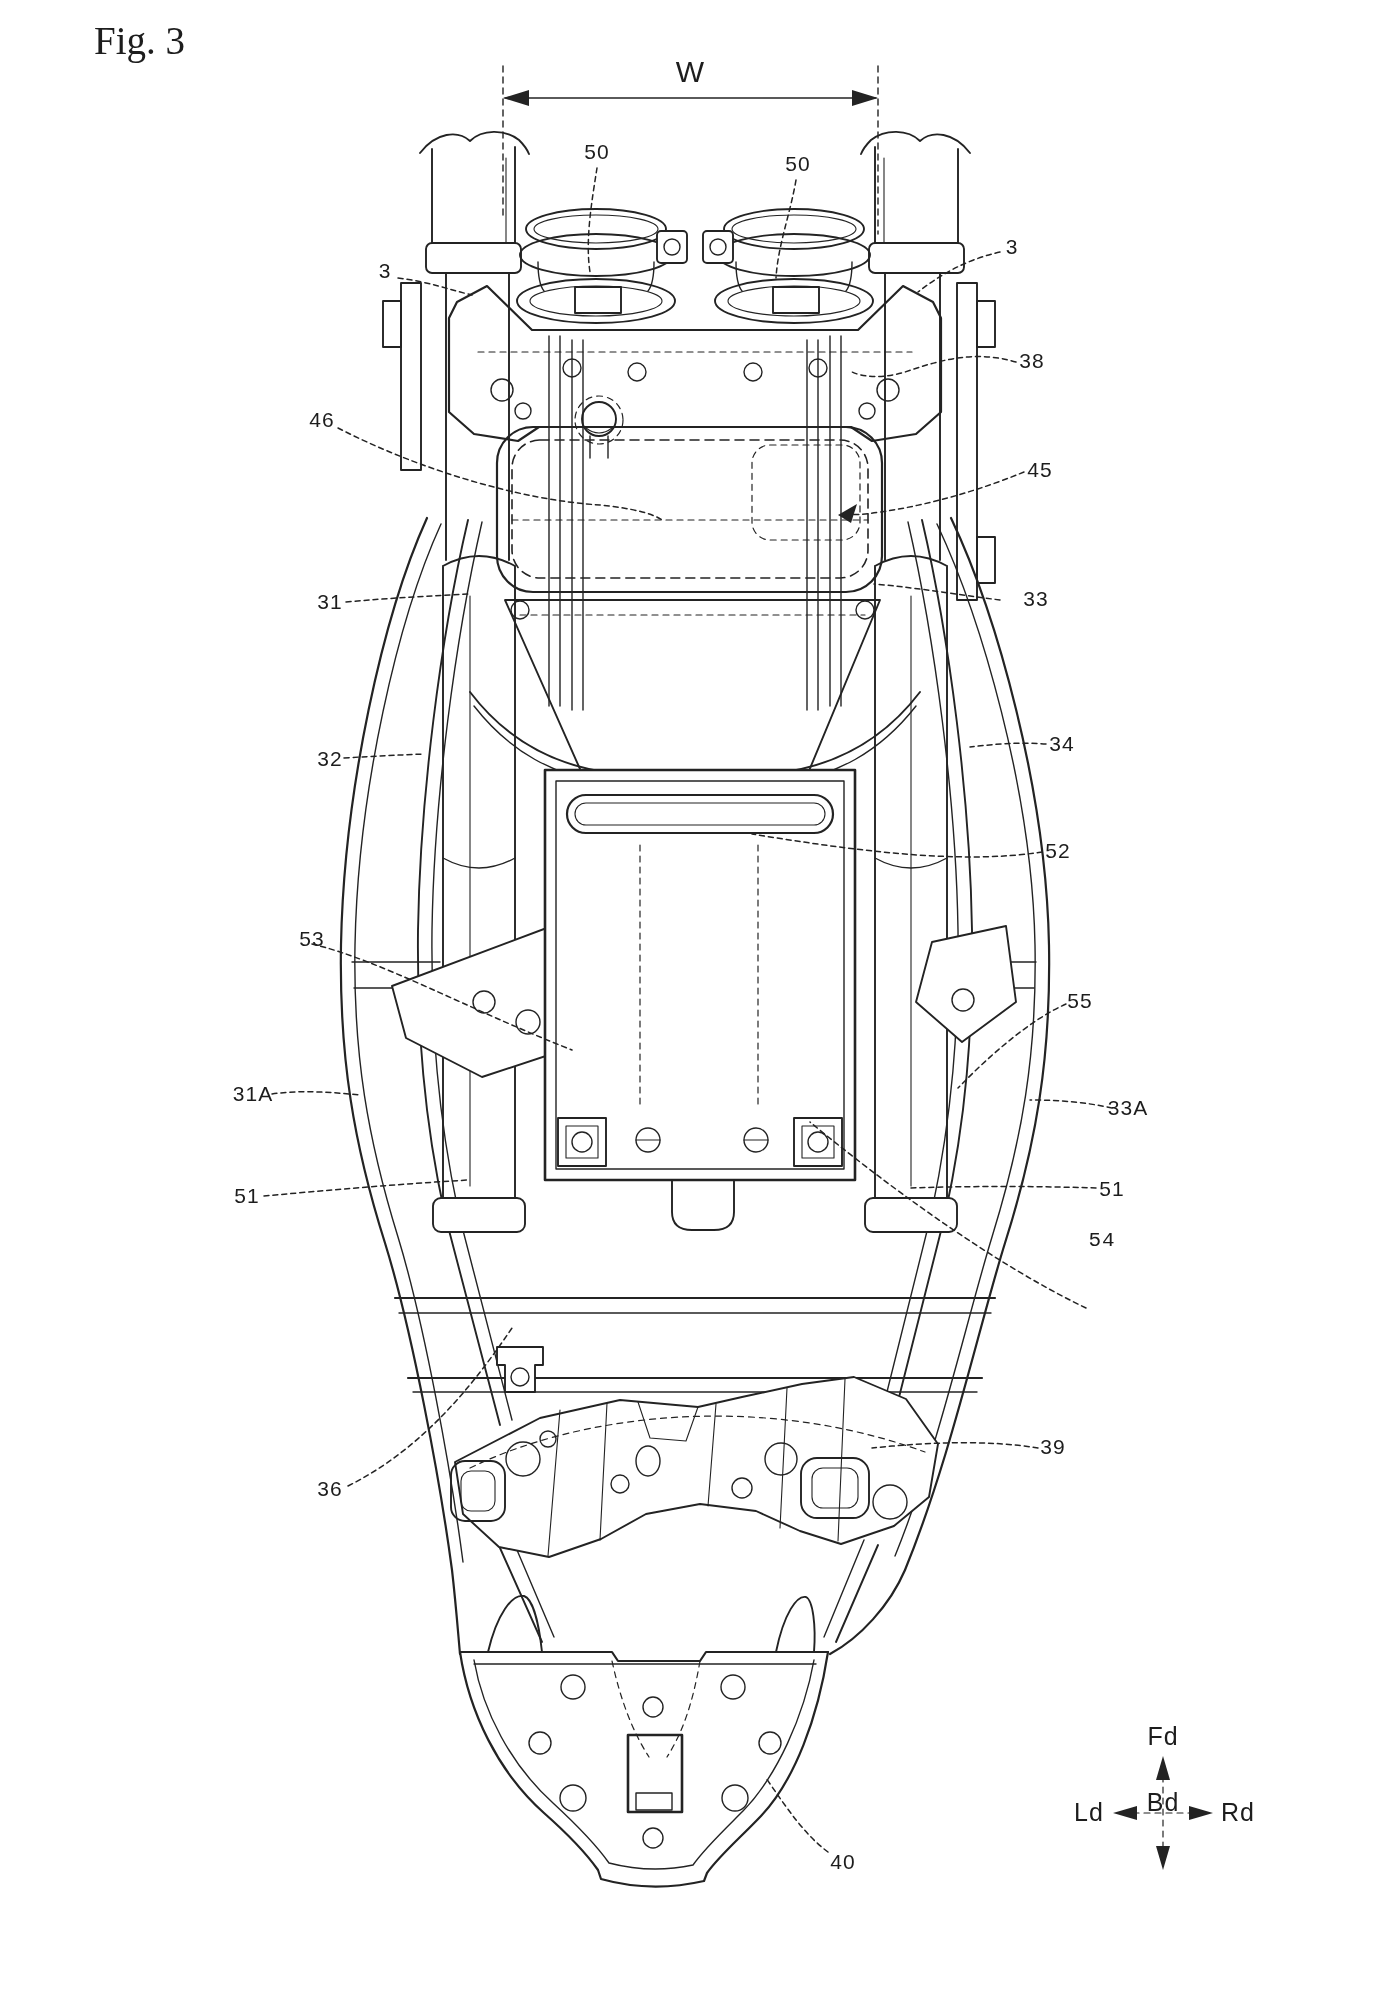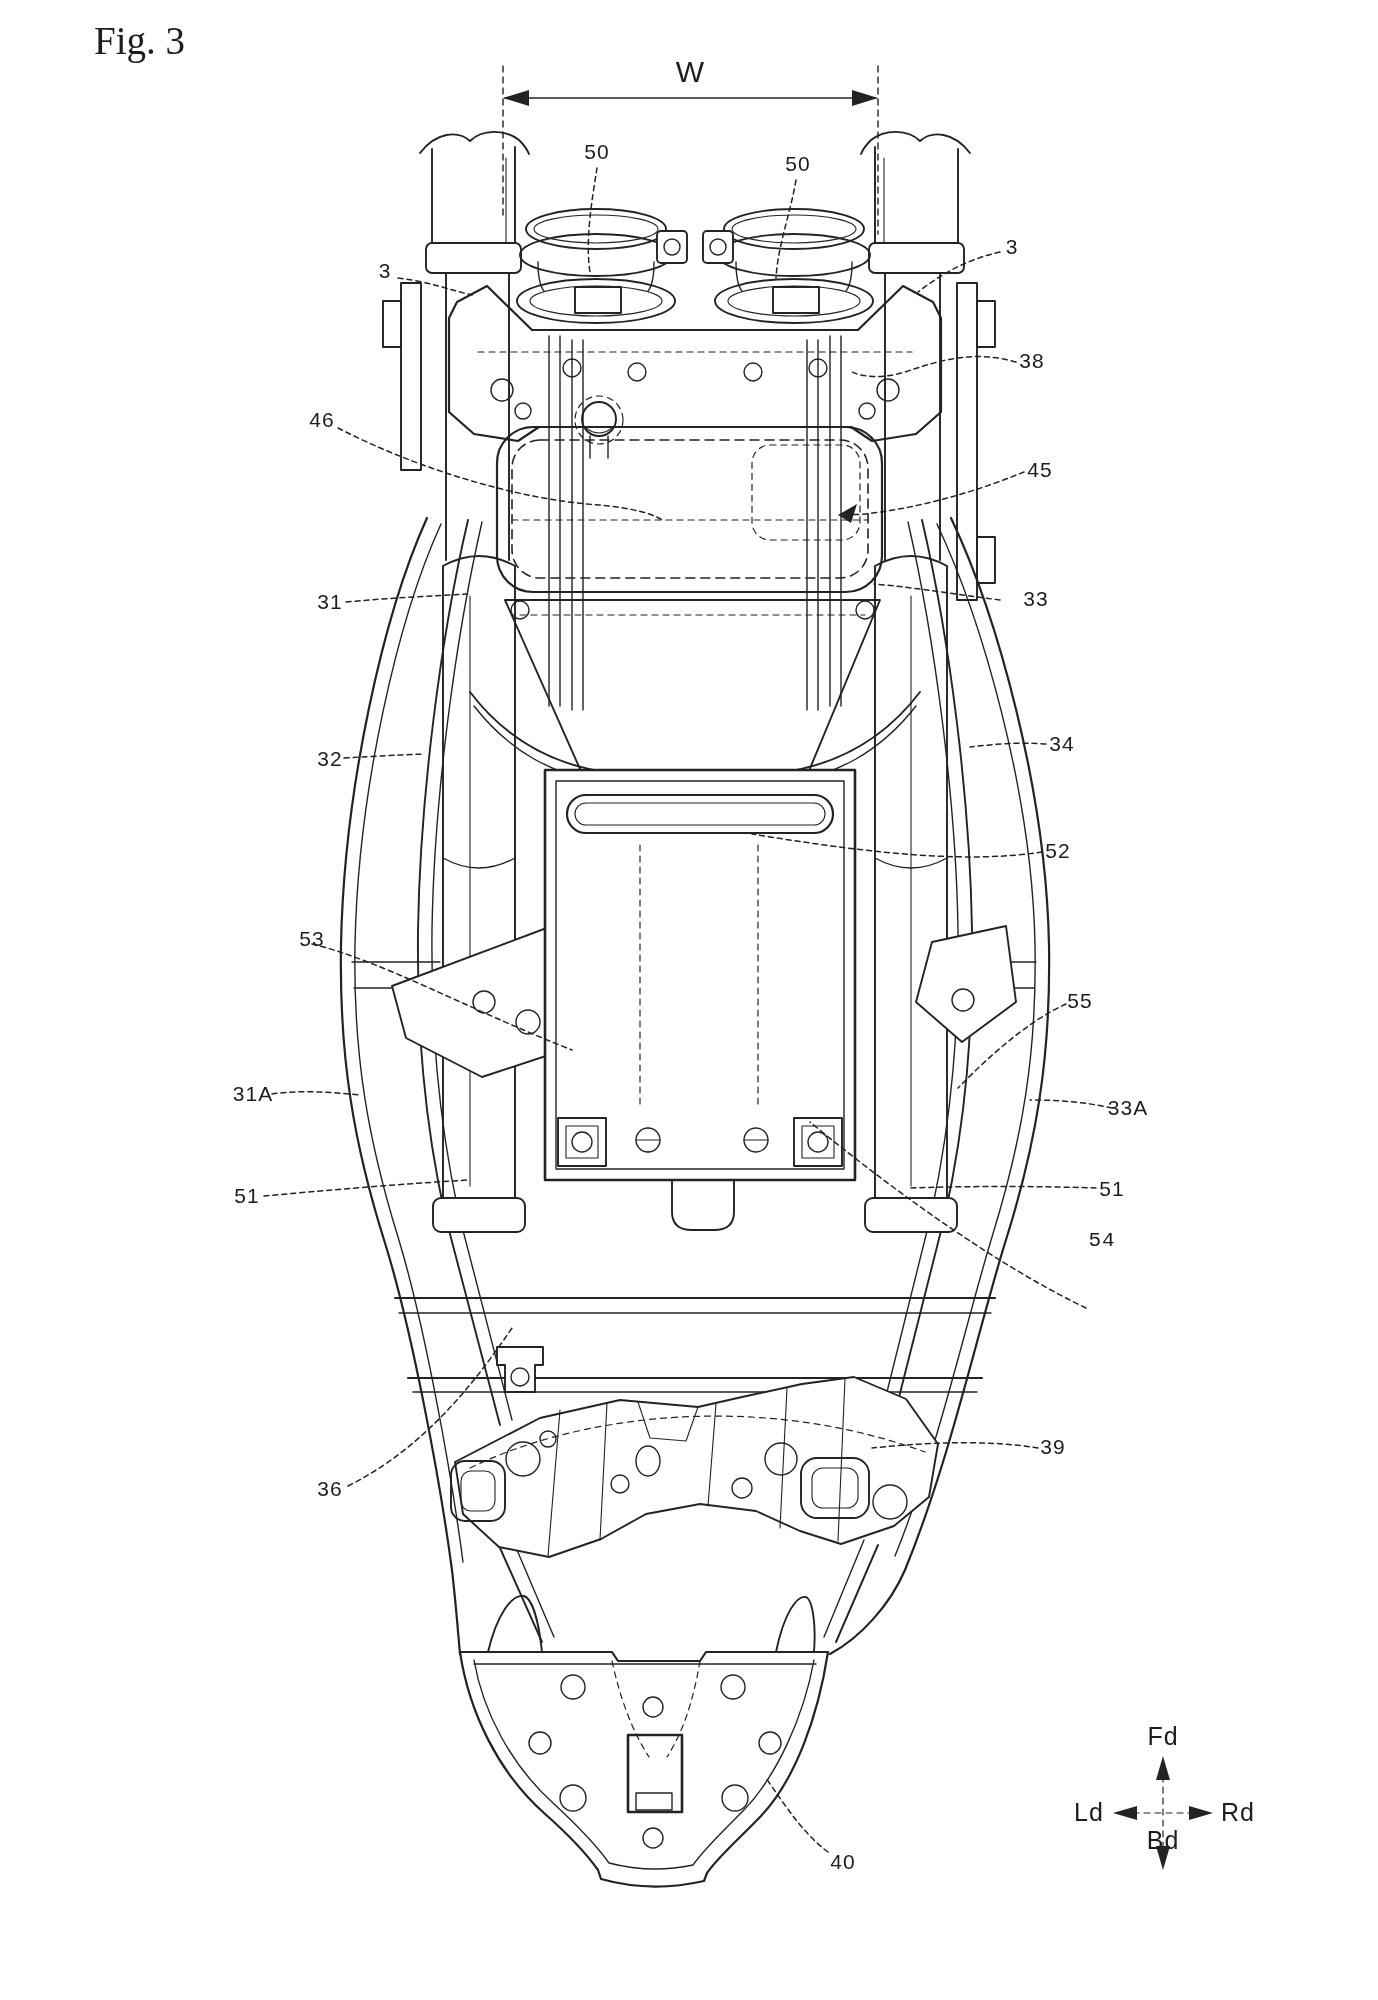--- a/index.html
+++ b/index.html
@@ -19,21 +19,21 @@
   .dim{stroke-width:1.4;}
   .fillb{fill:#232323;stroke:none;}
   .wfill{fill:#ffffff;}
   .label{position:absolute;transform:translate(-50%,-50%);font-size:21px;letter-spacing:1px;
          white-space:nowrap;color:#1d1d1d;}
   .fig-title{position:absolute;left:94px;top:18px;font-family:"Liberation Serif",serif;
              font-size:39px;color:#1d1d1d;}
   .w-label{position:absolute;left:690px;top:72px;transform:translate(-50%,-50%);font-size:30px;}
   .compass-label{position:absolute;transform:translate(-50%,-50%);font-size:25px;letter-spacing:1px;}
   .c-fd{left:1163px;top:1736px;}
-  .c-bd{left:1163px;top:1840px;text-align:right;}
+  .c-bd{left:1163px;top:1802px;text-align:right;}
   .c-ld{left:1089px;top:1812px;}
   .c-rd{left:1238px;top:1812px;}
 </style>
 </head>
 <body>
 
 <div class="canvas">
 
   <svg width="1378" height="2000" viewBox="0 0 1378 2000">
 

